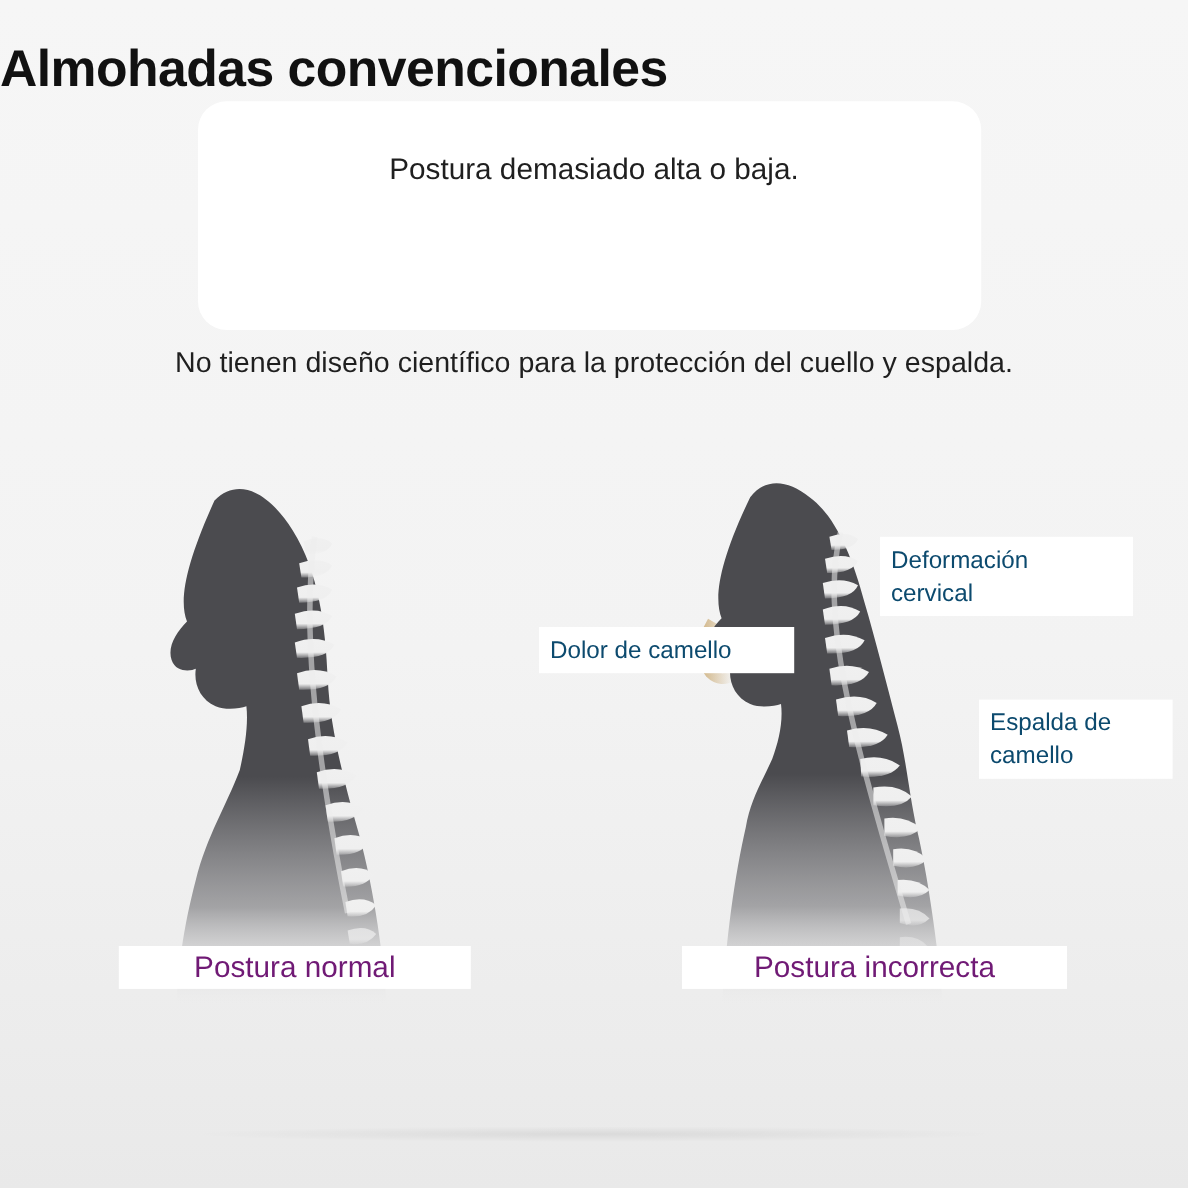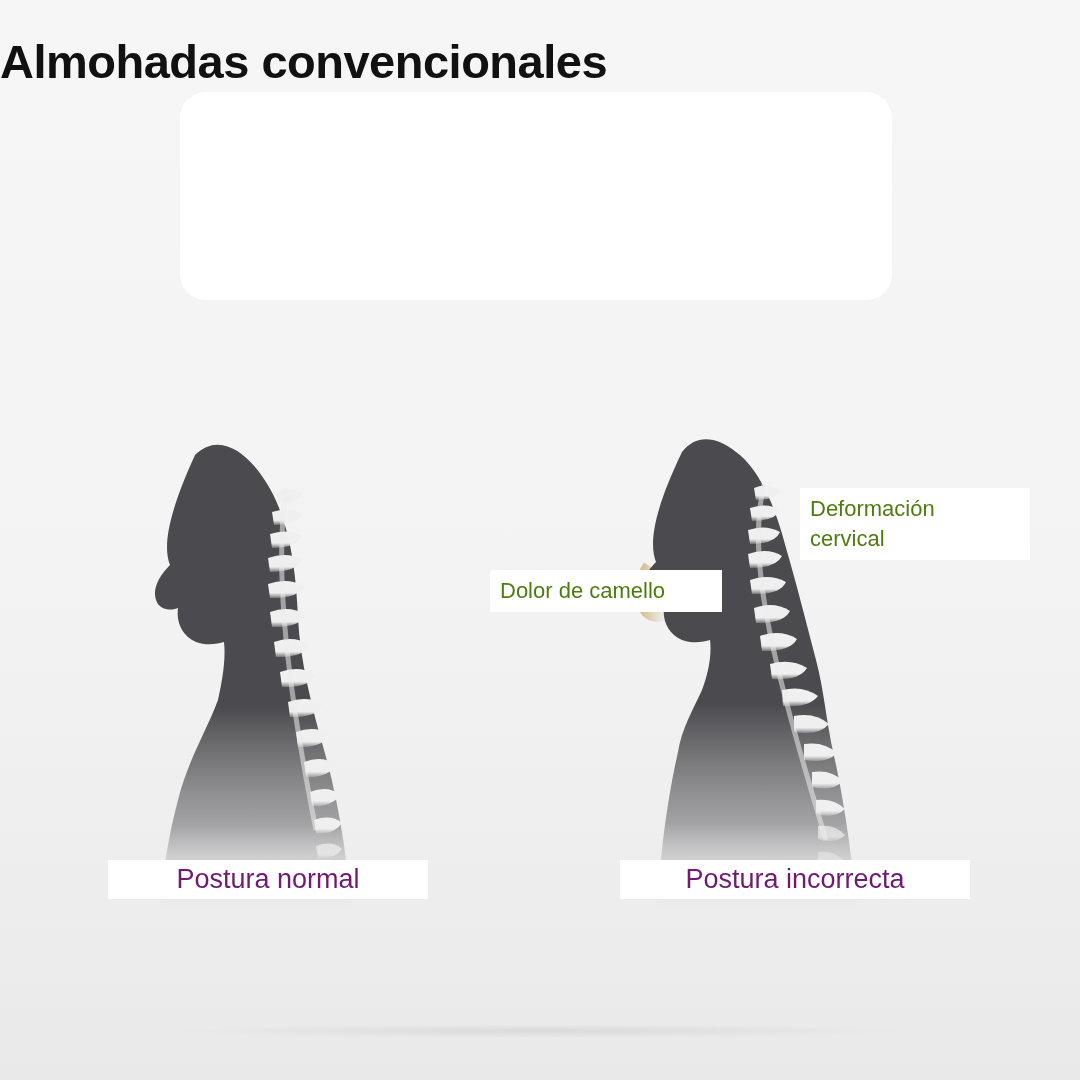--- a/index.html
+++ b/index.html
@@ -90,21 +90,21 @@
   }
   #caption-normal { left: 108px; top: 860px; width: 300px; }
   #caption-bad    { left: 620px; top: 860px; width: 330px; }
 
   
   .annot {
     position: absolute;
     background: #ffffff;
     font-size: 22px;
     line-height: 30px;
-    color: #4d7c0f;
+    color: #0c4a6e;
     padding: 6px 10px;
     z-index: 5;
   }
   #annot-neck-pain   { left: 490px; top: 570px; width: 212px; }
   #annot-cervical    { left: 800px; top: 488px; width: 210px; }
   #annot-hump        { left: 890px; top: 636px; width: 156px; }
 
   
   .bottom-shade {
     position: absolute;
@@ -121,22 +121,24 @@
 </head>
 <body>
 
 <div id="page">
 
   <div class="white-panel"></div>
 
   <div class="title layer">Almohadas convencionales</div>
 
   <div class="subtitle layer">
-  </div>
-
+    <span>Postura demasiado alta o baja.</span>
+  </div>
+
+  <div class="note layer">No tienen diseño científico para la protección del cuello y espalda.</div>
 
   <div class="figure layer" id="figure-normal">
     <svg width="420" height="560" viewBox="0 0 420 560">
       <defs>
         <linearGradient id="fadeNormal" x1="0" y1="0" x2="0" y2="1">
           <stop offset="0%" stop-color="#4b4b4f" stop-opacity="1"></stop>
           <stop offset="55%" stop-color="#4b4b4f" stop-opacity="1"></stop>
           <stop offset="80%" stop-color="#8a8a8d" stop-opacity="0.75"></stop>
           <stop offset="100%" stop-color="#f3f3f3" stop-opacity="0"></stop>
         </linearGradient>
@@ -248,15 +250,19 @@
 
   <div class="caption layer" id="caption-bad">Postura incorrecta</div>
 
   <div class="annot" id="annot-neck-pain">Dolor de camello</div>
 
   <div class="annot" id="annot-cervical">
     <div>Deformación</div>
     <div>cervical</div>
   </div>
 
+  <div class="annot" id="annot-hump">
+    <div>Espalda de</div>
+    <div>camello</div>
+  </div>
 
   <div class="bottom-shade"></div>
 </div>
 
 </body></html>

